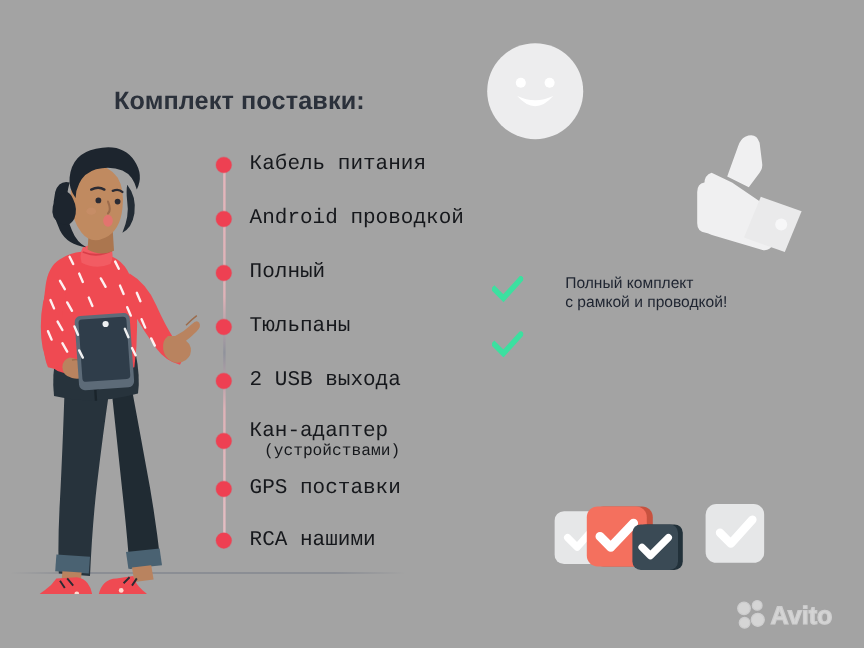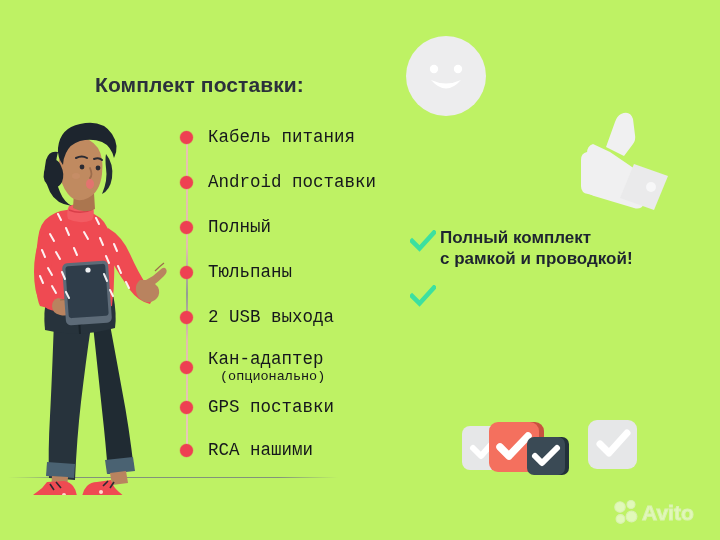--- a/index.html
+++ b/index.html
@@ -3,21 +3,21 @@
 <meta charset="utf-8">
 <style>
   html,body{margin:0;padding:0;}
   body{
     width:720px;height:540px;
     background:#ffffff;
     font-family:"Liberation Sans", sans-serif;
     overflow:hidden;
     position:relative;
   }
-  #stage{position:absolute;left:0;top:0;width:720px;height:540px;background:#bef264;overflow:hidden;}
+  #stage{position:absolute;left:0;top:0;width:720px;height:540px;background:#a3a3a3;overflow:hidden;}
 
   
   .deco{position:absolute;pointer-events:none;}
   #smiley{left:404px;top:34px;width:84px;height:84px;}
   #thumb{left:575px;top:108px;width:104px;height:104px;}
 
   
   #heading{
     position:absolute;left:95px;top:73px;
     font-size:21px;font-weight:bold;color:#2b313b;
@@ -43,22 +43,23 @@
   }
   .tl-text .sub{
     display:block;font-size:13.5px;margin-left:12px;margin-top:1px;color:#16181c;
   }
 
   
   #benefits{position:absolute;left:410px;top:228px;width:290px;}
   .benefit{display:flex;align-items:flex-start;margin-bottom:14px;}
   .benefit .tickwrap{flex:0 0 30px;padding-top:2px;}
   .benefit .btext{
-    color:#1e2430;font-size:17px;line-height:1.22;font-weight:700;
+    color:#1e2430;font-size:13px;line-height:1.22;font-weight:400;
     white-space:pre-line;
+    margin-left:31px;
   }
 
   
   #boxes{position:absolute;left:462px;top:418px;width:175px;height:66px;}
 
   
   #avito{position:absolute;left:612px;top:498px;width:100px;height:28px;opacity:.55;}
 
   
   #ground{
@@ -103,21 +104,21 @@
   <div id="timeline">
     <div id="timeline-rail"></div>
 
     <div class="tl-item" style="top:0px">
       <span class="tl-dot"></span>
       <span class="tl-text">Кабель питания</span>
     </div>
 
     <div class="tl-item" style="top:45px">
       <span class="tl-dot"></span>
-      <span class="tl-text">Android поставки</span>
+      <span class="tl-text">Android проводкой</span>
     </div>
 
     <div class="tl-item" style="top:90px">
       <span class="tl-dot"></span>
       <span class="tl-text">Полный</span>
     </div>
 
     <div class="tl-item" style="top:135px">
       <span class="tl-dot"></span>
       <span class="tl-text">Тюльпаны</span>
@@ -125,21 +126,21 @@
 
     <div class="tl-item" style="top:180px">
       <span class="tl-dot"></span>
       <span class="tl-text">2 USB выхода</span>
     </div>
 
     <div class="tl-item" style="top:222px">
       <span class="tl-dot"></span>
       <span class="tl-text">
         <span>Кан-адаптер</span>
-        <span class="sub">(опционально)</span>
+        <span class="sub">(устройствами)</span>
       </span>
     </div>
 
     <div class="tl-item" style="top:270px">
       <span class="tl-dot"></span>
       <span class="tl-text">GPS поставки</span>
     </div>
 
     <div class="tl-item" style="top:313px">
       <span class="tl-dot"></span>

